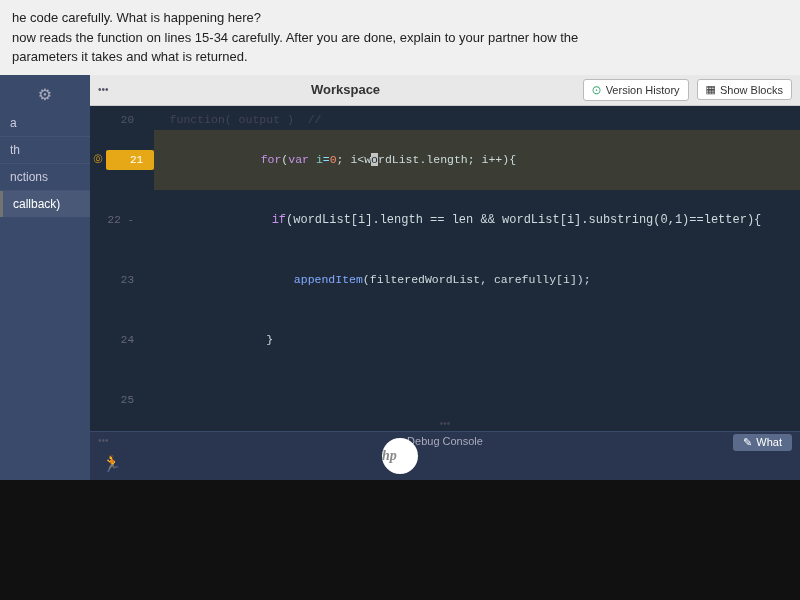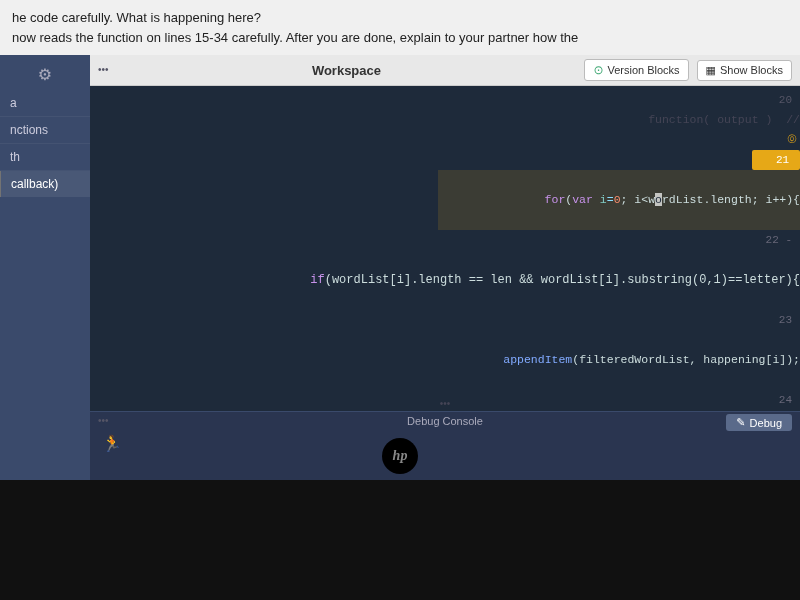--- a/index.html
+++ b/index.html
@@ -60,21 +60,21 @@
       color: #ccd;
       font-size: 12px;
       border-bottom: 1px solid rgba(255,255,255,0.05);
     }
 
     .sidebar-callback {
       padding: 6px 4px 6px 10px;
       color: #fff;
       font-size: 12px;
       background: rgba(255,255,255,0.08);
-      border-left: 1px solid #737373;
+      border-left: 3px solid #737373;
     }
 
     
     .workspace {
       flex: 1;
       display: flex;
       flex-direction: column;
       background: #fff;
     }
 
@@ -120,25 +120,24 @@
       overflow: hidden;
       position: relative;
     }
 
     .code-scroll {
       padding: 4px 0;
     }
 
     .code-line {
       display: flex;
-      align-items: flex-end;
+      align-items: center;
       min-height: 20px;
       font-family: 'Courier New', monospace;
       font-size: 11.5px;
-      flex-direction: column;
     }
 
     .line-number {
       width: 36px;
       text-align: right;
       padding-right: 8px;
       color: #667;
       font-size: 11px;
       flex-shrink: 0;
       line-height: 20px;
@@ -276,25 +275,25 @@
     }
 
     
     .hp-logo {
       position: absolute;
       bottom: 126px;
       left: 50%;
       transform: translateX(-50%);
       width: 36px;
       height: 36px;
-      background: #000000;
+      background: #ffffff;
       border-radius: 50%;
       display: flex;
       align-items: center;
-      justify-content: center;
+      justify-content: flex-start;
       color: #888;
       font-size: 14px;
       font-style: italic;
       font-weight: bold;
       font-family: serif;
     }
 
     .dots-divider {
       text-align: center;
       color: #556;
@@ -312,48 +311,49 @@
     }
   </style>
 </head>
 <body>
 
 <div class="laptop-screen">
 
   <div class="instruction-area">
     <div>he code carefully. What is happening here?</div>
     <div>now reads the function on lines 15-34 carefully. After you are done, explain to your partner how the</div>
+    <div>parameters it takes and what is returned.</div>
   </div>
 
   <div class="ide-container">
 
     <div class="sidebar">
       <div class="sidebar-gear">⚙</div>
       <div class="sidebar-item">
         <span>a</span>
       </div>
       <div class="sidebar-item">
+        <span>th</span>
+      </div>
+      <div class="sidebar-item">
         <span>nctions</span>
-      </div>
-      <div class="sidebar-item">
-        <span>th</span>
       </div>
       <div class="sidebar-callback">
         <span>callback)</span>
       </div>
     </div>
 
     <div class="workspace">
 
       <div class="workspace-header">
         <div class="dots-divider">•••</div>
         <div class="workspace-title">Workspace</div>
         <button class="header-btn">
           <span class="version-icon">⊙</span>
-          <span>Version Blocks</span>
+          <span>Version History</span>
         </button>
         <button class="header-btn">
           <span>▦</span>
           <span>Show Blocks</span>
         </button>
       </div>
 
       <div class="code-editor">
         <div class="code-scroll">
 
@@ -376,21 +376,21 @@
             <div class="line-number">22 -</div>
             <div class="line-content" style="font-size:12px;">
               &nbsp;&nbsp;&nbsp;&nbsp;<span class="kw">if</span><span class="plain">(wordList[i].length == len &amp;&amp; wordList[i].substring(0,1)==letter){</span>
             </div>
           </div>
 
           <div class="code-line">
             <div class="line-active-marker"></div>
             <div class="line-number">23</div>
             <div class="line-content">
-              &nbsp;&nbsp;&nbsp;&nbsp;&nbsp;&nbsp;&nbsp;&nbsp;<span class="fn">appendItem</span><span class="plain">(filteredWordList, happening[i]);</span>
+              &nbsp;&nbsp;&nbsp;&nbsp;&nbsp;&nbsp;&nbsp;&nbsp;<span class="fn">appendItem</span><span class="plain">(filteredWordList, carefully[i]);</span>
             </div>
           </div>
 
           <div class="code-line">
             <div class="line-active-marker"></div>
             <div class="line-number">24</div>
             <div class="line-content">
               &nbsp;&nbsp;&nbsp;&nbsp;<span class="plain">}</span>
             </div>
           </div>
@@ -407,21 +407,21 @@
 
         <div class="dots-divider" style="color:#445;position:absolute;bottom:0;left:50%;transform:translateX(-50%);">•••</div>
       </div>
 
       <div class="debug-area">
         <div class="debug-header">
           <div class="dots-divider" style="position:absolute;left:8px;top:2px;color:#556;">•••</div>
           <div class="debug-title">Debug Console</div>
           <button class="clear-btn">
             <span>✎</span>
-            <span>Debug</span>
+            <span>What</span>
           </button>
         </div>
         <div class="debug-content">
           
           <span style="color:#3a5;font-size:16px;">🏃</span>
         </div>
       </div>
 
       <div class="bottom-controls">
         <span style="color:#889;font-size:11px;">ands</span>

